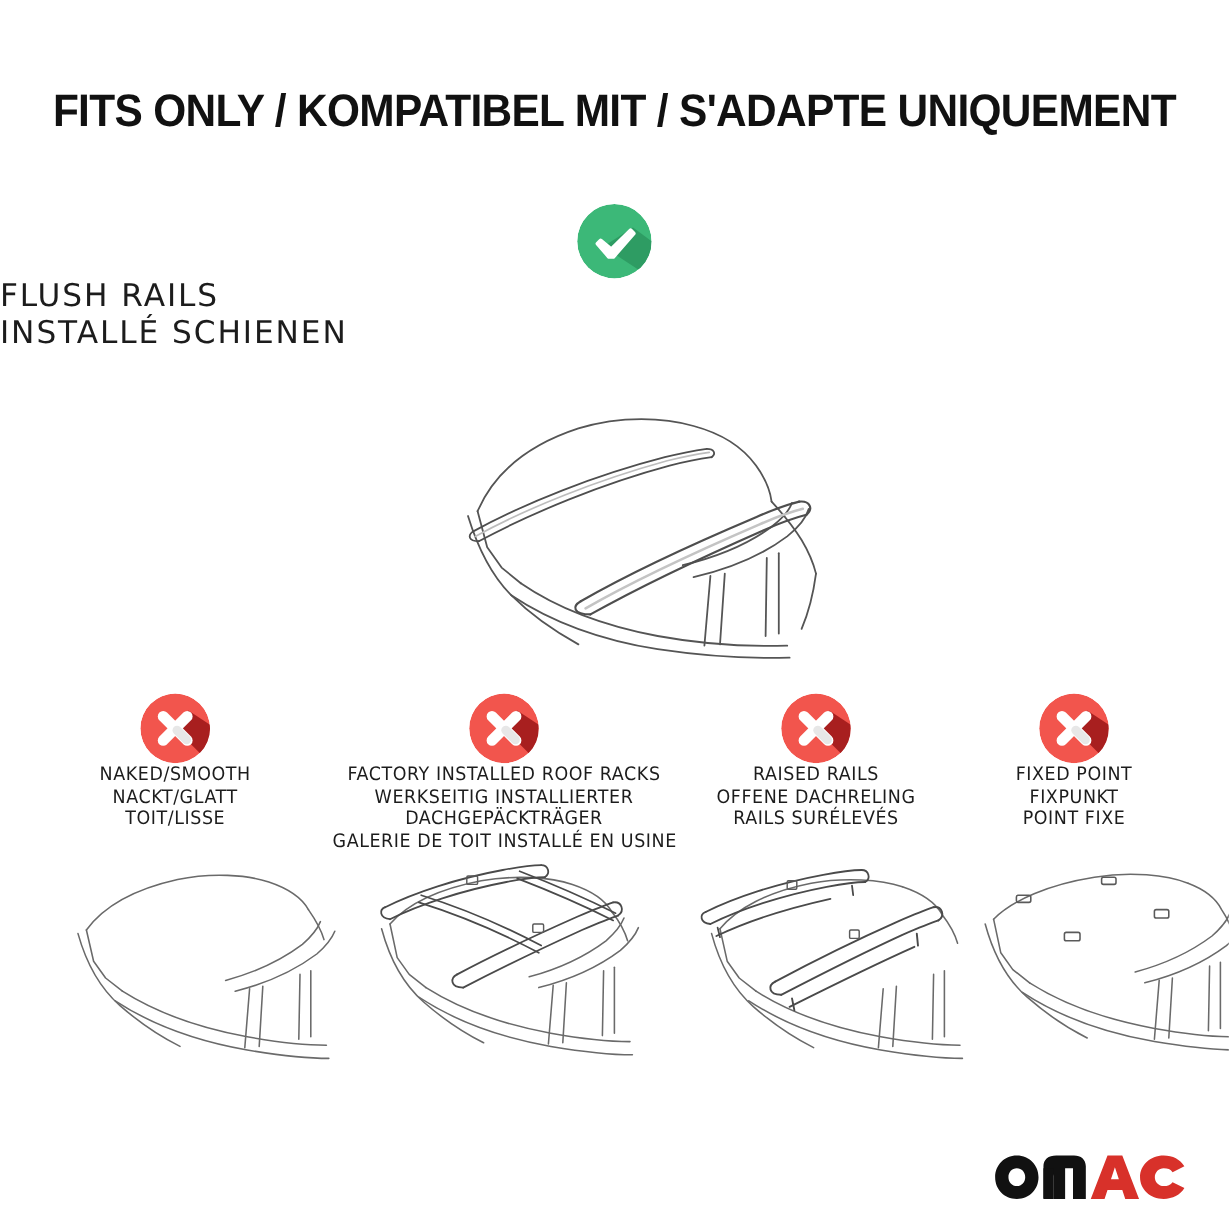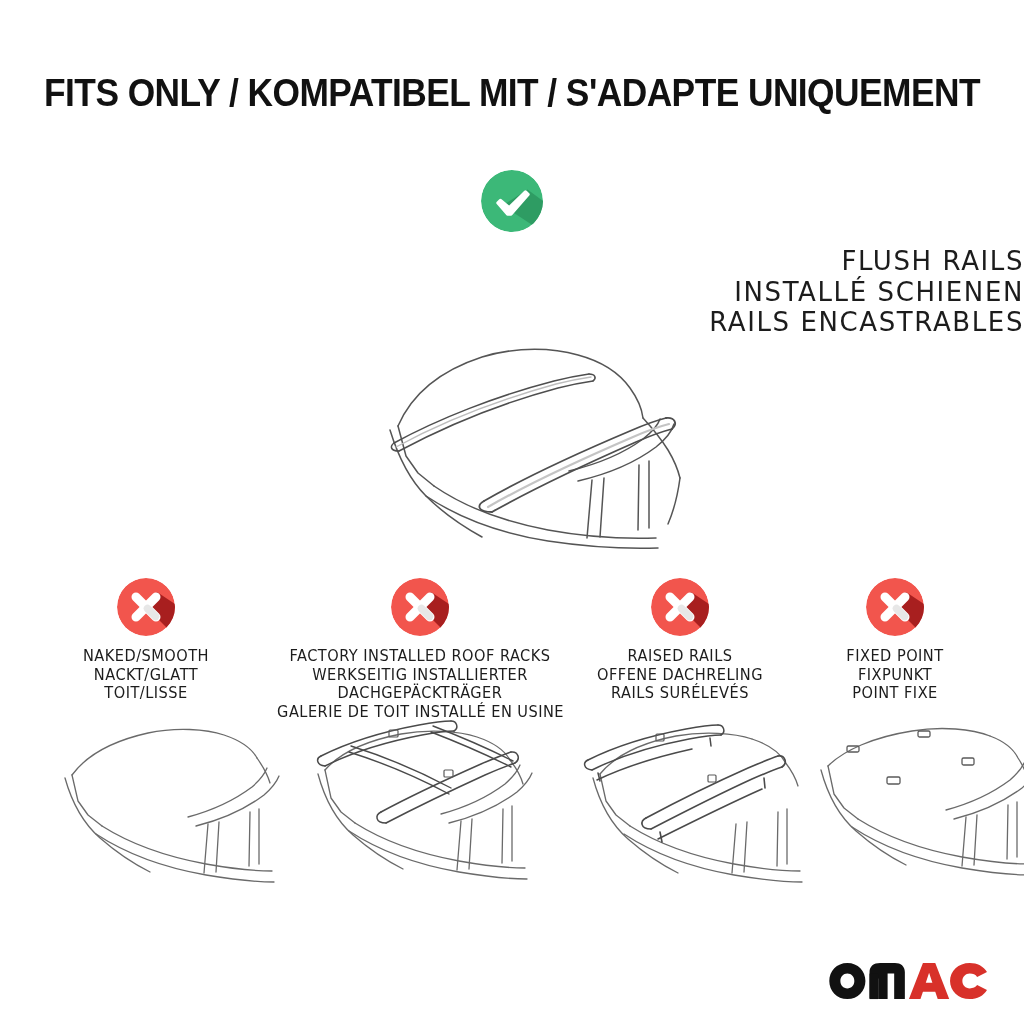--- a/index.html
+++ b/index.html
@@ -60,22 +60,21 @@
     border-radius: 50%;
   }
   .badge svg {
     position: absolute;
     inset: 0;
     width: 100%;
     height: 100%;
   }
 
   .hero-title {
-    margin-top: 14px;
-    text-align: right;
+    text-align: left;
     line-height: 1.18;
   }
   .hero-title .ln {
     display: block;
     font-family: "DejaVu Sans", sans-serif;
     font-weight: normal;
     font-size: 26px;
     letter-spacing: 1.6px;
     color: #1c1c1c;
     white-space: nowrap;
@@ -105,21 +104,20 @@
   }
   .col-badge {
     display: flex;
     justify-content: center;
   }
   .badge-sm {
     width: 58px;
     height: 58px;
   }
   .col-labels {
-    margin-top: 11px;
     text-align: center;
     line-height: 1.2;
   }
   .col-labels .ln {
     display: block;
     font-family: "DejaVu Sans", sans-serif;
     font-size: 15.5px;
     letter-spacing: 0.5px;
     color: #1c1c1c;
     white-space: nowrap;
@@ -158,21 +156,20 @@
         <path d="M24 34 L33 43 L62 62 L62 31 L46.5 19.5 Z" fill="#2e9c63"></path>
 
         <path d="M19.5 30.5 L17 33 L26.5 44 L30 44 L47 24.5 L44.5 22 L28.3 37.8 Z" fill="#ffffff" stroke="#ffffff" stroke-width="3.4" stroke-linejoin="round" stroke-linecap="round"></path>
       </svg>
     </div>
   </div>
 
   <div class="hero-title">
     <span class="ln">FLUSH RAILS</span>
     <span class="ln">INSTALLÉ SCHIENEN</span>
-    <span class="ln">RAILS ENCASTRABLES</span>
   </div>
 </div>
 
 <div class="hero-art">
   <svg viewBox="0 0 460 215" aria-hidden="true">
     <g fill="none" stroke="#555555" stroke-width="1.5" stroke-linecap="round" stroke-linejoin="round">
 
       <path d="M112 88 C125 58 150 34 196 19 C232 8 268 10 292 17 C318 24 334 36 344 50
                C352 61 356 72 357 80"></path>
 

